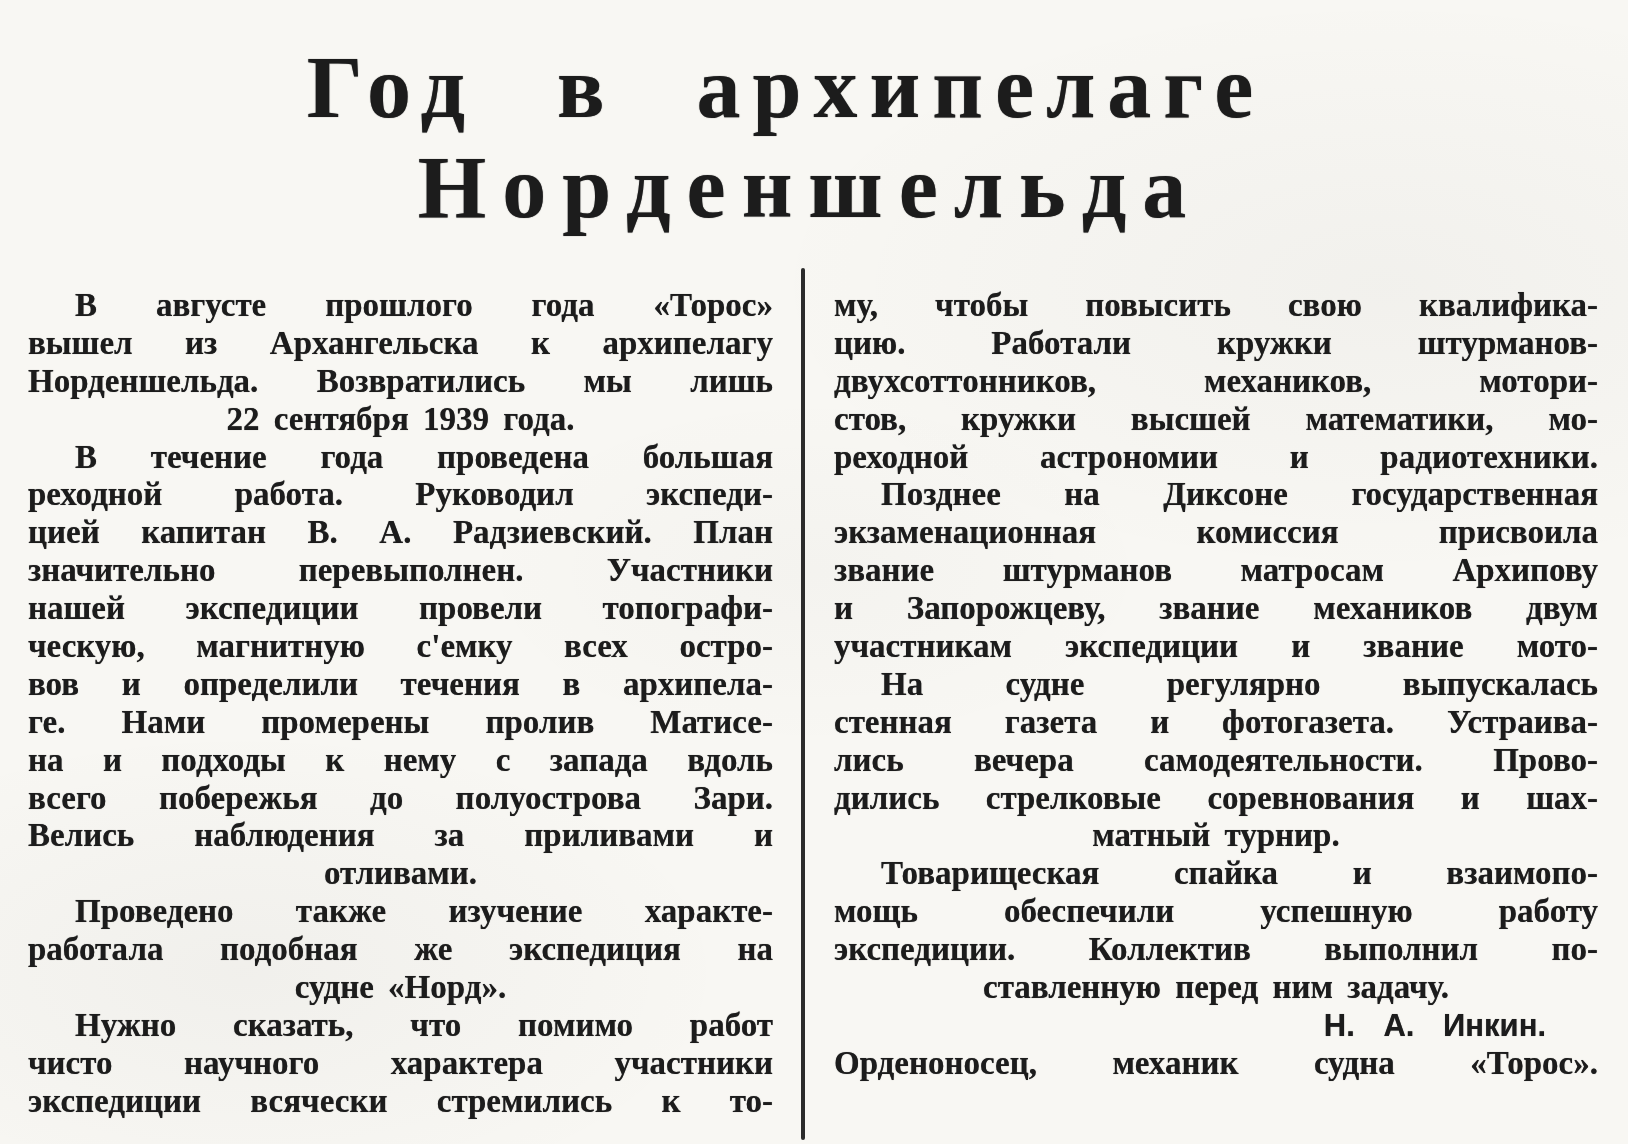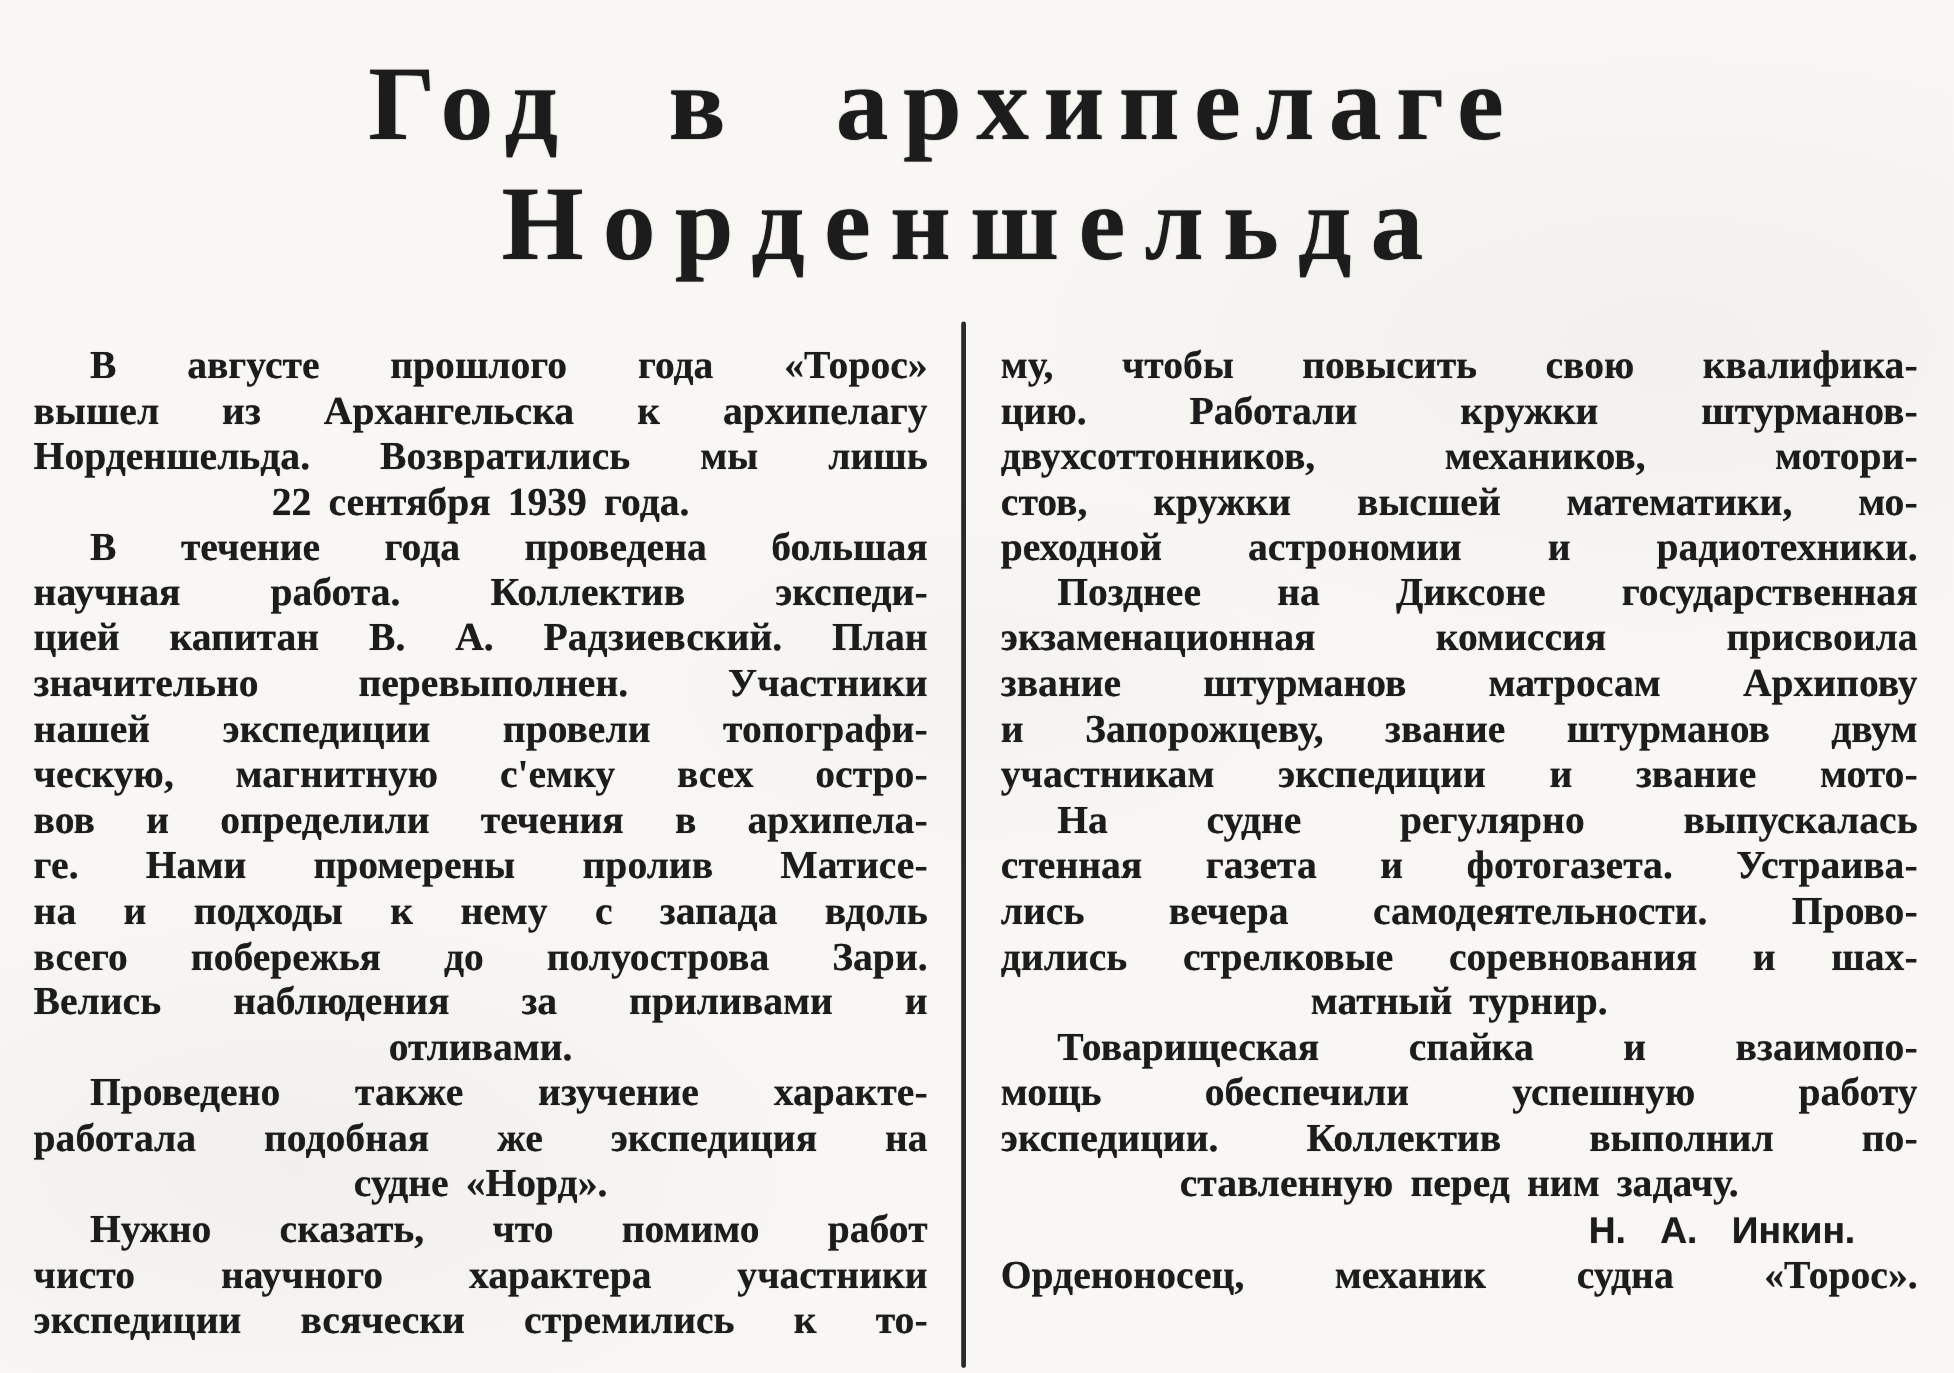--- a/index.html
+++ b/index.html
@@ -110,21 +110,21 @@
     <div class="title-line2">Норденшельда</div>
   </header>
 
   <div class="columns">
     <div class="col col-left" id="col-left">
         <div class="line j i">В августе прошлого года «Торос»</div>
         <div class="line j">вышел из Архангельска к архипелагу</div>
         <div class="line j">Норденшельда. Возвратились мы лишь</div>
         <div class="line">22 сентября 1939 года.</div>
         <div class="line j i">В течение года проведена большая</div>
-        <div class="line j">научная работа. Коллектив экспеди-</div>
+        <div class="line j">реходной работа. Руководил экспеди-</div>
         <div class="line j">цией капитан В. А. Радзиевский. План</div>
         <div class="line j">значительно перевыполнен. Участники</div>
         <div class="line j">нашей экспедиции провели топографи-</div>
         <div class="line j">ческую, магнитную с'емку всех остро-</div>
         <div class="line j">вов и определили течения в архипела-</div>
         <div class="line j">ге. Нами промерены пролив Матисе-</div>
         <div class="line j">на и подходы к нему с запада вдоль</div>
         <div class="line j">всего побережья до полуострова Зари.</div>
         <div class="line j">Велись наблюдения за приливами и</div>
         <div class="line">отливами.</div>
@@ -138,21 +138,21 @@
     <div class="divider"></div>
     <div class="col col-right" id="col-right">
         <div class="line j">му, чтобы повысить свою квалифика-</div>
         <div class="line j">цию. Работали кружки штурманов-</div>
         <div class="line j">двухсоттонников, механиков, мотори-</div>
         <div class="line j">стов, кружки высшей математики, мо-</div>
         <div class="line j">реходной астрономии и радиотехники.</div>
         <div class="line j i">Позднее на Диксоне государственная</div>
         <div class="line j">экзаменационная комиссия присвоила</div>
         <div class="line j">звание штурманов матросам Архипову</div>
-        <div class="line j">и Запорожцеву, звание штурманов двум</div>
+        <div class="line j">и Запорожцеву, звание механиков двум</div>
         <div class="line j">участникам экспедиции и звание мото-</div>
         <div class="line j i">На судне регулярно выпускалась</div>
         <div class="line j">стенная газета и фотогазета. Устраива-</div>
         <div class="line j">лись вечера самодеятельности. Прово-</div>
         <div class="line j">дились стрелковые соревнования и шах-</div>
         <div class="line">матный турнир.</div>
         <div class="line j i">Товарищеская спайка и взаимопо-</div>
         <div class="line j">мощь обеспечили успешную работу</div>
         <div class="line j">экспедиции. Коллектив выполнил по-</div>
         <div class="line">ставленную перед ним задачу.</div>

